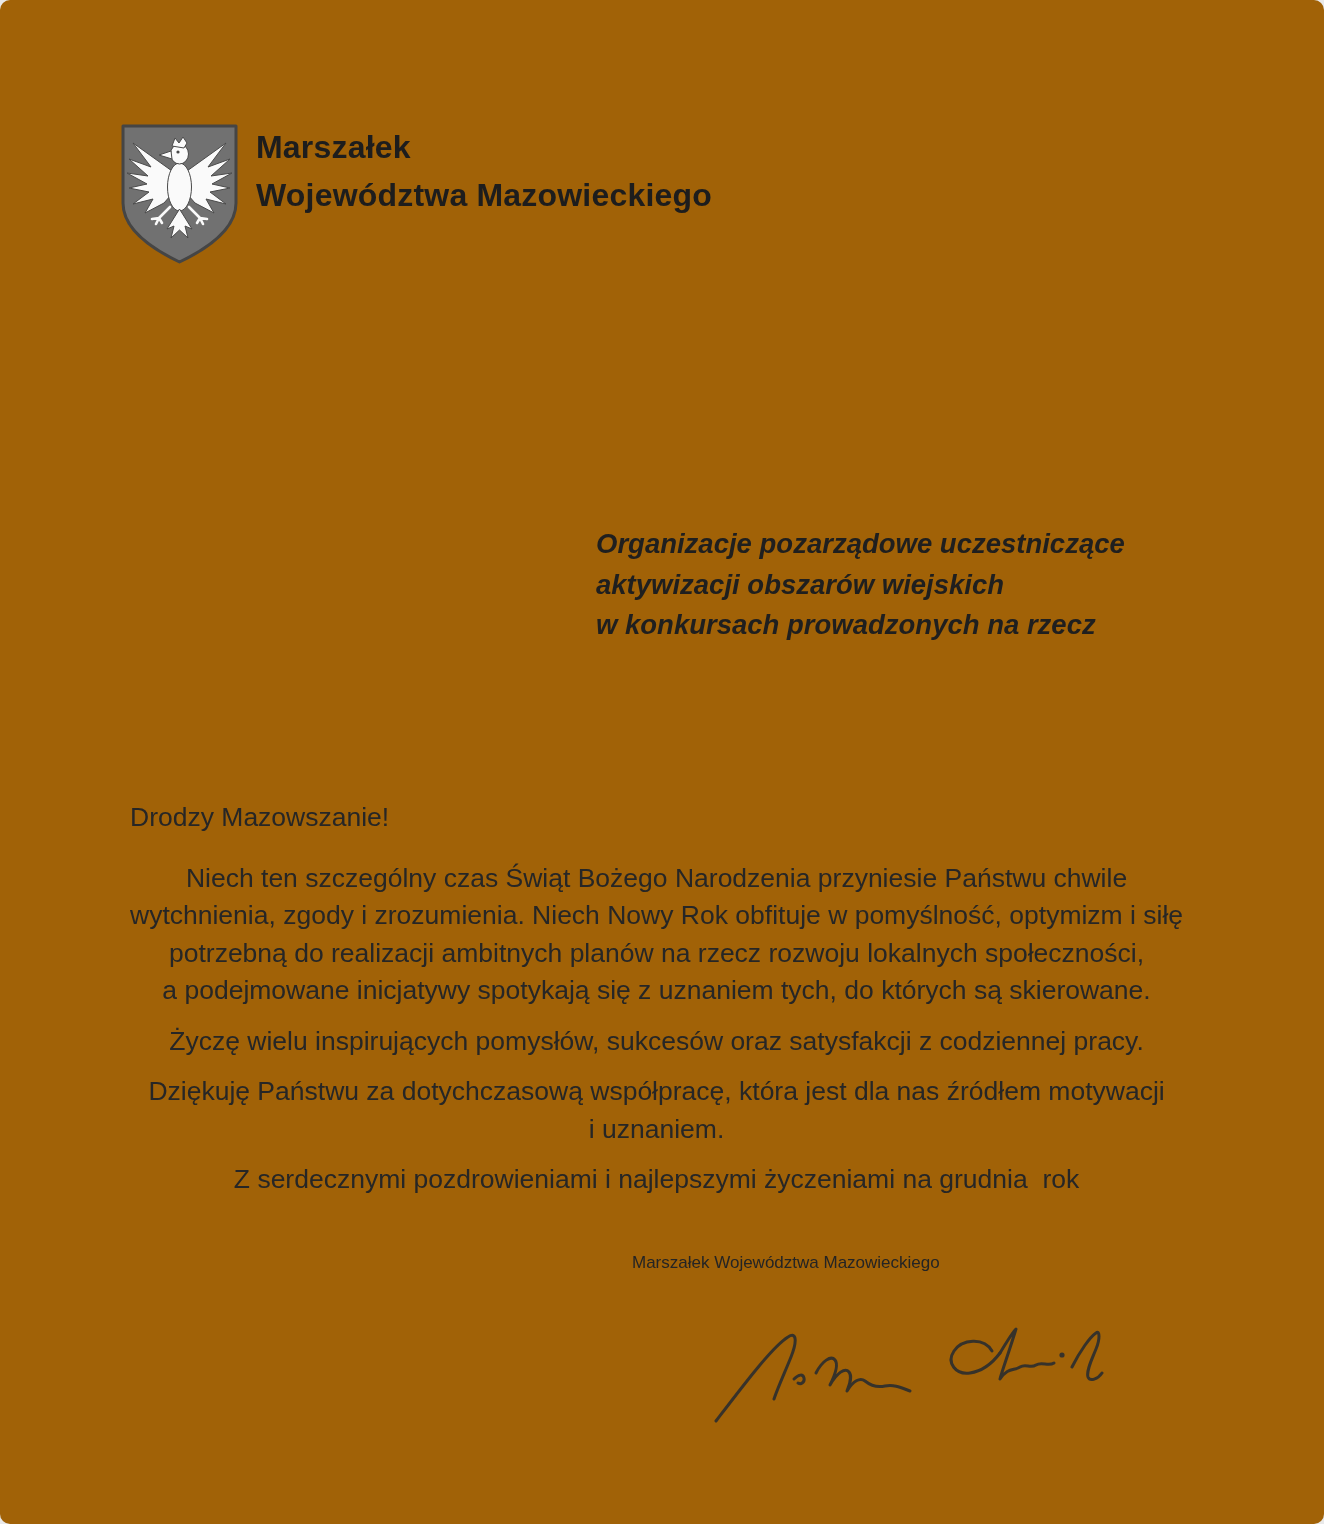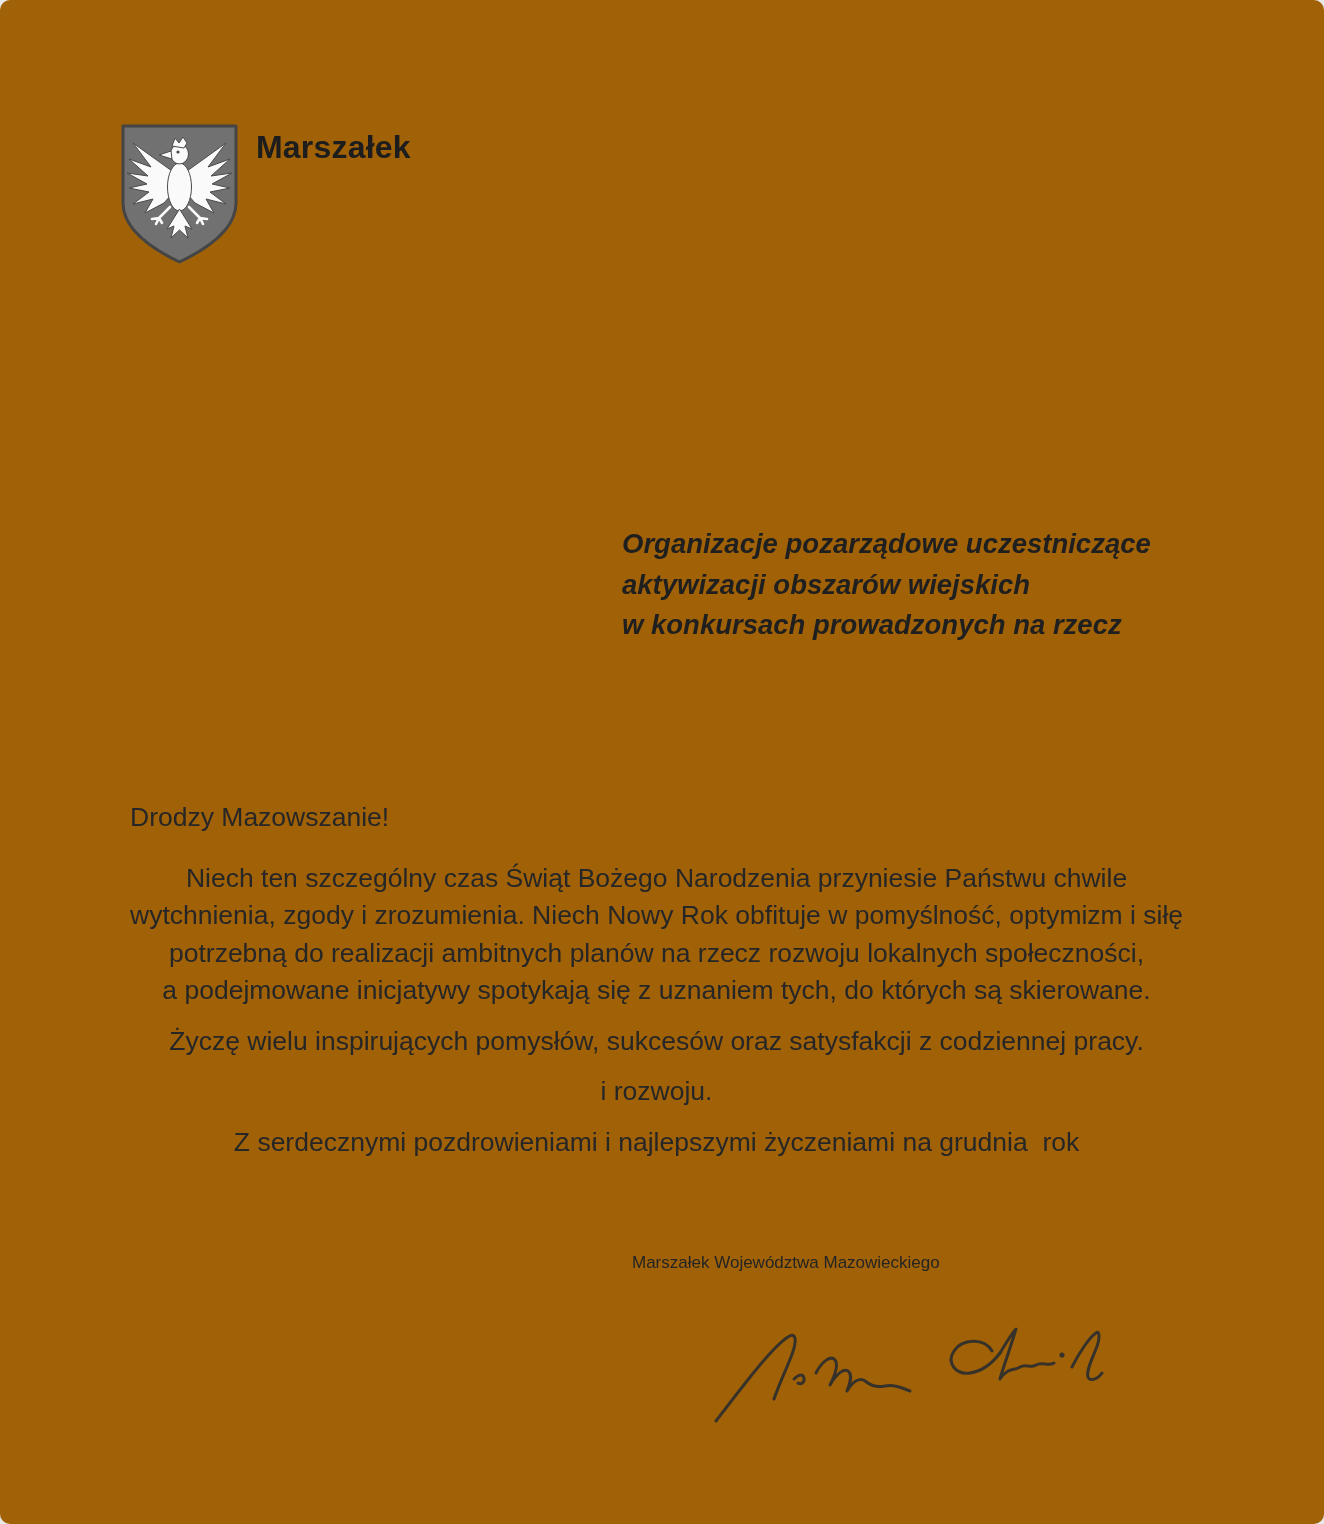--- a/index.html
+++ b/index.html
@@ -15,21 +15,21 @@
   }
   .crest { position:absolute; left:118px; top:121px; width:123px; height:146px; }
   .crest svg { width:100%; height:100%; display:block; }
   .header-title {
     position:absolute; left:256px; top:123px;
     font-size:32px; font-weight:bold; line-height:48px;
     color:#1d1d1d; letter-spacing:0.2px;
   }
   .dateline { position:absolute; left:619px; top:297px; font-size:27px; white-space:pre; }
   .addressee {
-    position:absolute; left:622px; top:524px;
+    position:absolute; left:596px; top:524px;
     font-size:27.5px; font-weight:bold; font-style:italic;
     line-height:40.5px; color:#1f1f1f;
   }
   .addressee .line { white-space:pre; }
   .letter-body {
     position:absolute; left:130px; top:799px;
     font-size:26.5px; line-height:37.5px; color:#262626;
   }
   .salutation { margin:0 0 23px 0; }
   .para { margin:0;text-align:center; }
@@ -59,20 +59,21 @@
       <circle cx="60" cy="31" r="1.6" fill="#4a4a4a"></circle>
       <g fill="none" stroke="#fafafa" stroke-width="2.6" stroke-linecap="round">
         <path d="M52,86 L41,97 M41,97 l-7,1 M41,97 l-3,6 M41,97 l3,5"></path>
         <path d="M71,86 L82,97 M82,97 l7,1 M82,97 l3,6 M82,97 l-3,5"></path>
       </g>
     </svg>
   </div>
 
   <div class="header-title">
     <div>Marszałek</div>
+    <div>Województwa Mazowieckiego</div>
   </div>
 
 
   <div class="addressee">
     <div class="line">Organizacje pozarządowe uczestniczące</div>
     <div class="line">aktywizacji obszarów wiejskich</div>
     <div class="line">w konkursach prowadzonych na rzecz</div>
   </div>
 
   <div class="letter-body">
@@ -83,21 +84,22 @@
       <div class="line">wytchnienia, zgody i zrozumienia. Niech Nowy Rok obfituje w pomyślność, optymizm i siłę</div>
       <div class="line">potrzebną do realizacji ambitnych planów na rzecz rozwoju lokalnych społeczności,</div>
       <div class="line">a podejmowane inicjatywy spotykają się z uznaniem tych, do których są skierowane.</div>
     </div>
 
     <div class="para">
       <div class="line">Życzę wielu inspirujących pomysłów, sukcesów oraz satysfakcji z codziennej pracy.</div>
     </div>
 
     <div class="para">
-      <div class="line">i rozwoju.</div>
+      <div class="line">Dziękuję Państwu za dotychczasową współpracę, która jest dla nas źródłem motywacji</div>
+      <div class="line">i uznaniem.</div>
     </div>
 
     <div class="para">
       <div class="line">Z serdecznymi pozdrowieniami i najlepszymi życzeniami na grudnia  rok</div>
     </div>
   </div>
 
   <div class="sig-title">Marszałek Województwa Mazowieckiego</div>
 
   <div class="signature">

